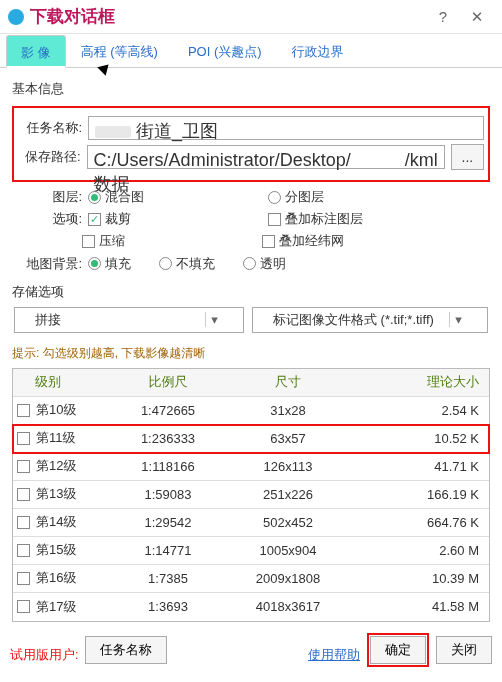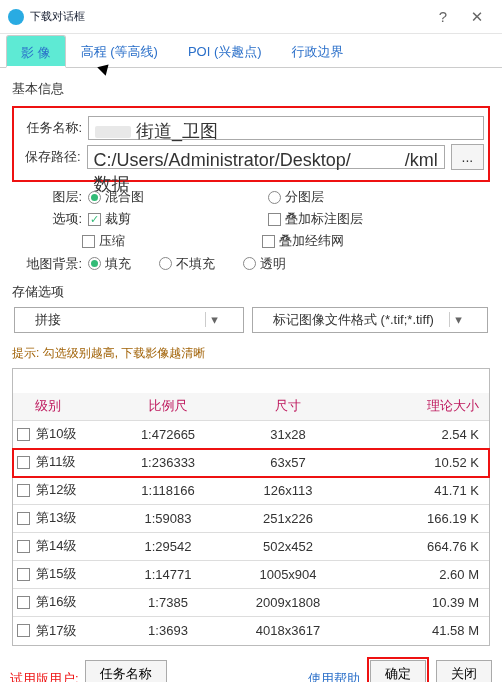--- a/index.html
+++ b/index.html
@@ -1,19 +1,19 @@
 <!DOCTYPE html>
 <html><head>
 <meta charset="utf-8">
 <style>
   * { box-sizing: border-box; font-family: "Microsoft YaHei", "SimSun", sans-serif; }
   body { margin: 0; background: #fff; font-size: 13px; color: #333; width: 502px; }
   .titlebar { display: flex; align-items: center; height: 34px; padding: 0 8px; border-bottom: 1px solid #e5e5e5; }
   .title-icon { width: 16px; height: 16px; border-radius: 50%; background: #29abe2; margin-right: 6px; }
-  .title-text { flex: 1; font-size: 11px; color: #0f172a; }
+  .title-text { flex: 1; font-size: 17px; color: #be185d; font-weight: bold; }
   .title-btn { width: 34px; height: 30px; display: flex; align-items: center; justify-content: center; color: #666; font-size: 15px; cursor: pointer; }
   .tabs { display: flex; padding-left: 6px; height: 34px; border-bottom: 1px solid #ccc; position: relative; }
   .tab { padding: 8px 14px 6px; color: #2a6fc9; font-size: 13px; cursor: pointer; border: 1px solid transparent; border-bottom: none; }
   .tab.active { background: #5eead4; border-color: #ccc; border-bottom: 2px solid #fff; position: relative; top: 1px; border-radius: 3px 3px 0 0; }
   .cursor { position: absolute; left: 100px; top: 28px; width: 14px; height: 18px; pointer-events: none; }
   .cursor::before { content: ""; position: absolute; left: 0; top: 0; border-left: 10px solid #000; border-top: 6px solid transparent; border-bottom: 6px solid transparent; transform: rotate(-45deg); }
   .body { padding: 10px 12px 8px; }
   .group-title { color: #333; margin: 2px 0 8px; }
   .highlight-box { border: 2px solid #e11; padding: 4px 4px 6px; margin-bottom: 6px; }
   .row { display: flex; align-items: center; margin: 4px 0; }
@@ -30,21 +30,21 @@
   .opts-row { display: flex; margin: 4px 0 4px 70px; }
   .opts-left { width: 180px; }
   .section-label { margin: 10px 0 6px; color: #333; }
   .store-row { display: flex; gap: 8px; padding: 0 2px; }
   .combo { flex: 1; height: 26px; border: 1px solid #aaa; background: #fff; display: flex; align-items: center; padding: 0 20px; cursor: pointer; }
   .combo .txt { flex: 1; }
   .combo .arrow { width: 18px; text-align: center; color: #666; border-left: 1px solid #ccc; }
   .hint { color: #a16207; margin: 12px 0 6px; font-size: 12px; }
   .table-wrap { border: 1px solid #bbb; }
   .trow { display: flex; align-items: center; height: 28px; border-bottom: 1px solid #ddd; }
-  .trow.head { background: #f6f6f6; color: #be185d; margin-top: 24px; }
+  .trow.head { background: #f6f6f6; color: #4d7c0f; }
   .trow:last-child { border-bottom: none; justify-content: flex-end; }
   .cell { padding: 0 6px; overflow: hidden; white-space: nowrap; }
   .c-level { width: 100px; display: flex; align-items: center; padding-left: 4px; }
   .c-scale { width: 110px; text-align: center; }
   .c-size { width: 130px; text-align: center; }
   .c-theo { flex: 1; text-align: right; padding-right: 10px; }
   .row-highlight { outline: 2px solid #e11; outline-offset: -1px; }
   .footer { display: flex; align-items: flex-end; padding: 6px 10px 10px; }
   .trial { color: #e11; margin-right: 6px; }
   .btn { height: 28px; padding: 0 14px; border: 1px solid #aaa; background: #f5f5f5; cursor: pointer; font-size: 13px; display: flex; align-items: center; }

